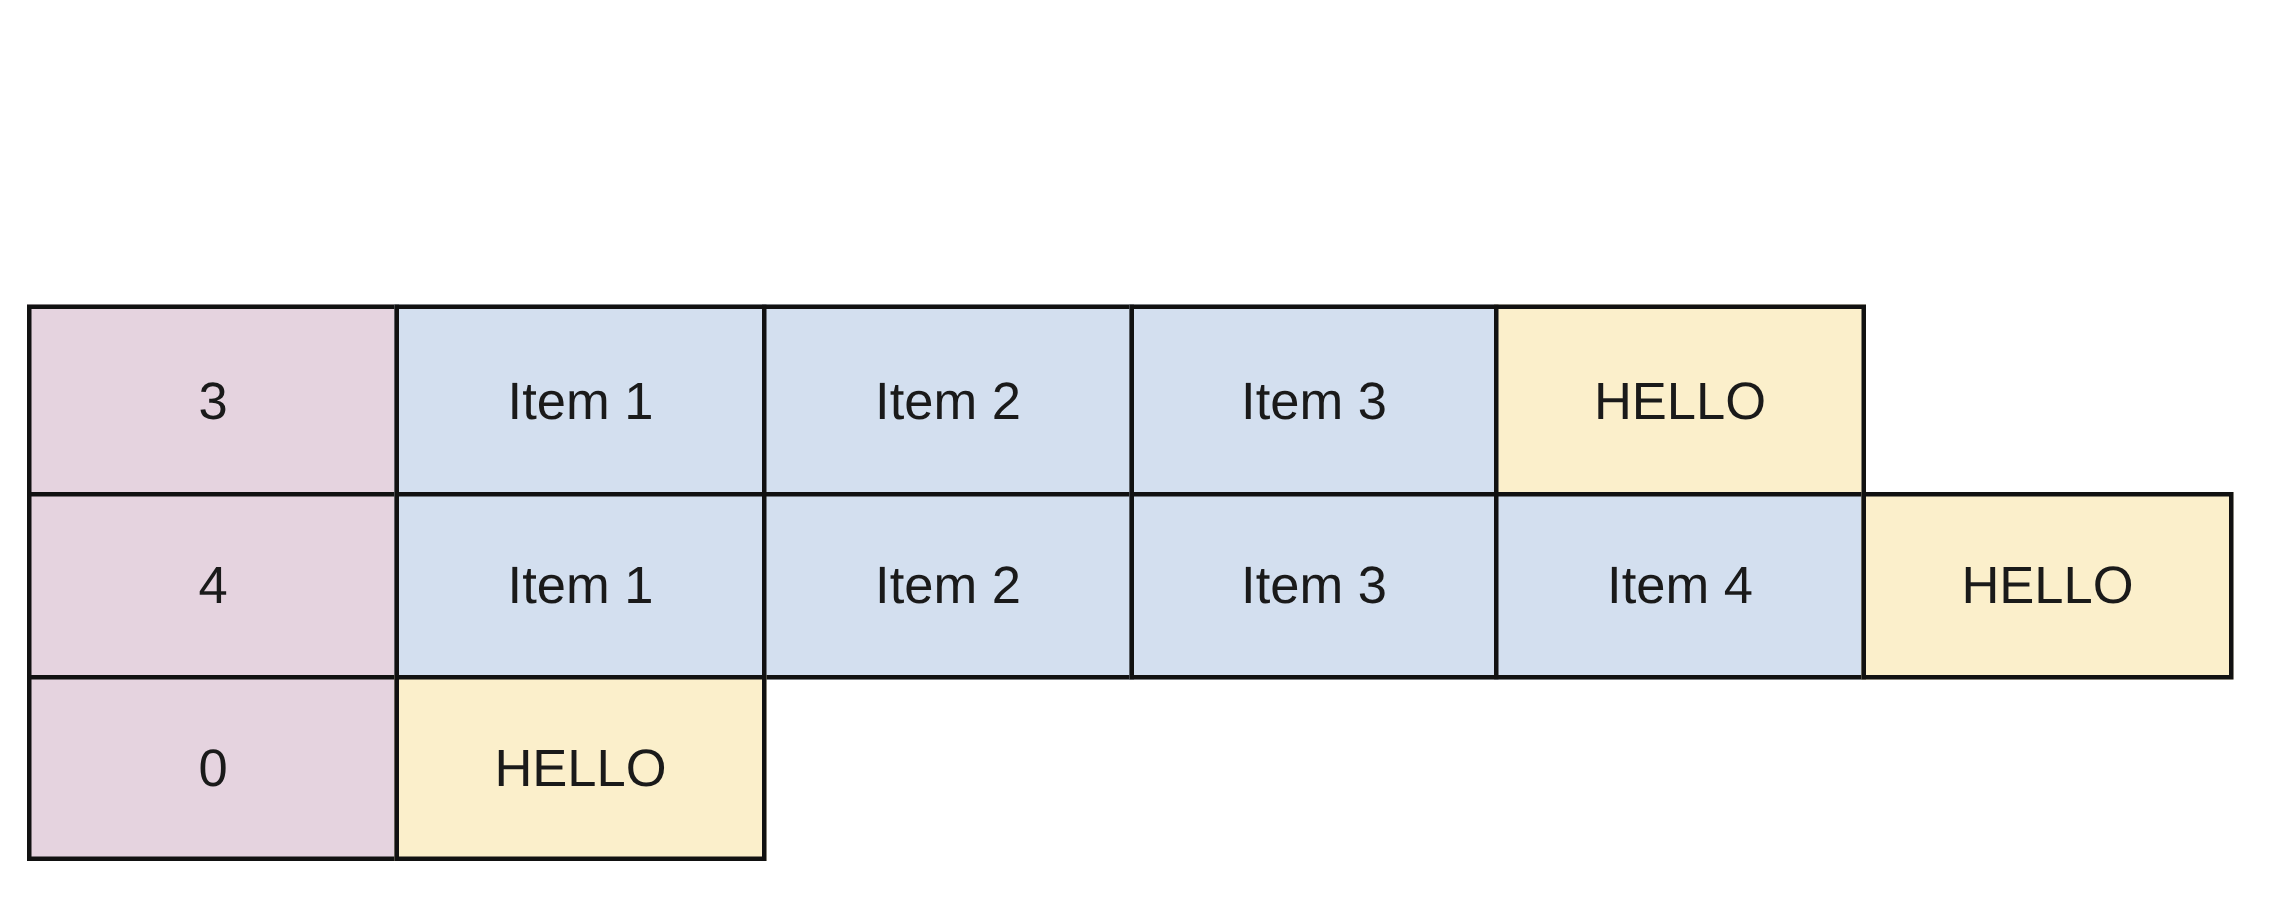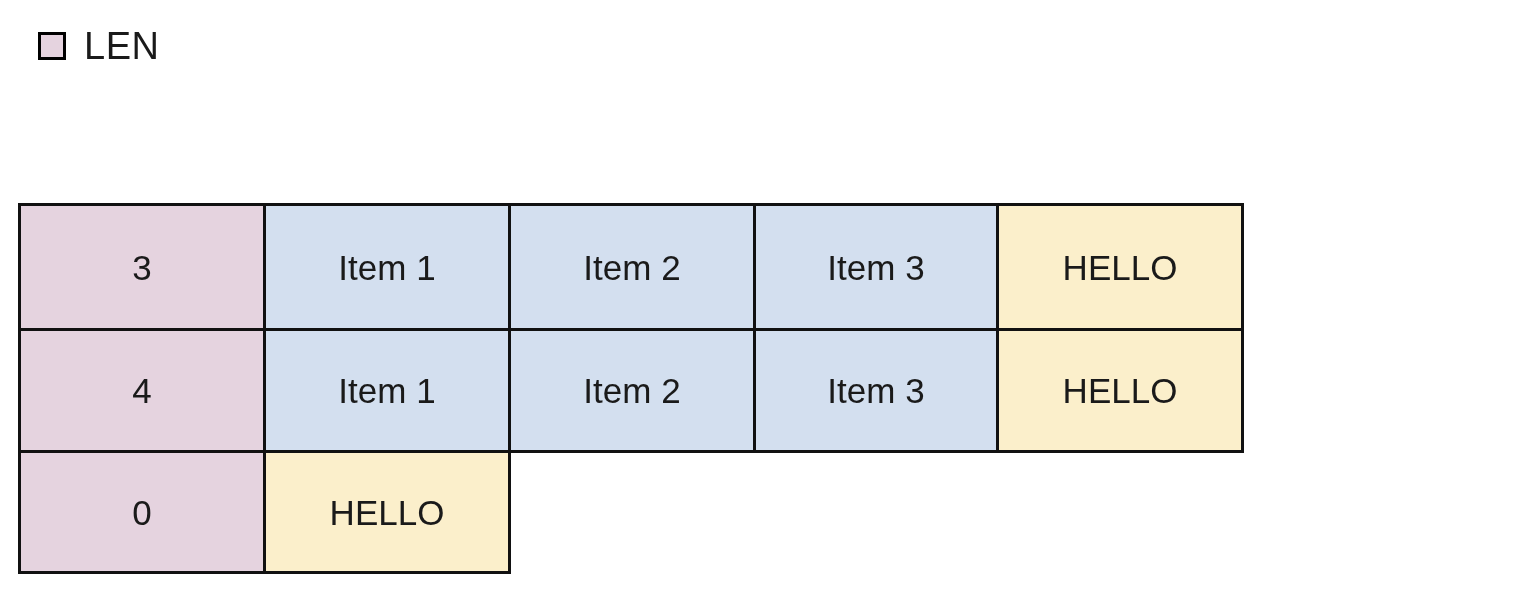--- a/index.html
+++ b/index.html
@@ -70,38 +70,35 @@
   .cell:first-child { margin-left: 0; }
 
   .cell.len { background: #E5D3DF; }
   .cell.lst { background: #D3DFEF; text-align: center; }
   .cell.fld { background: #FBEFCB; }
 </style>
 </head>
 <body>
 
 <div id="legend">
-    <div class="legend-row">
-      <span class="legend-swatch" style="background: rgb(229, 211, 223);"></span>
-      <span class="legend-label">LEN</span>
-    </div>
   </div>
 
 <div id="table">
     <div class="trow">
       <div class="cell len" style="width: 248px; height: 128px;">3</div>
       <div class="cell lst" style="width: 248px; height: 128px;">Item 1</div>
       <div class="cell lst" style="width: 248px; height: 128px;">Item 2</div>
       <div class="cell lst" style="width: 246px; height: 128px;">Item 3</div>
       <div class="cell fld" style="width: 248px; height: 128px;">HELLO</div>
     </div>
     <div class="trow">
       <div class="cell len" style="width: 248px; height: 125px;">4</div>
       <div class="cell lst" style="width: 248px; height: 125px;">Item 1</div>
       <div class="cell lst" style="width: 248px; height: 125px;">Item 2</div>
       <div class="cell lst" style="width: 246px; height: 125px;">Item 3</div>
+      <div class="cell lst" style="width: 248px; height: 125px;">Item 4</div>
       <div class="cell fld" style="width: 248px; height: 125px;">HELLO</div>
     </div>
     <div class="trow">
       <div class="cell len" style="width: 248px; height: 124px;">0</div>
       <div class="cell fld" style="width: 248px; height: 124px;">HELLO</div>
     </div>
   </div>
 
 </body></html>

